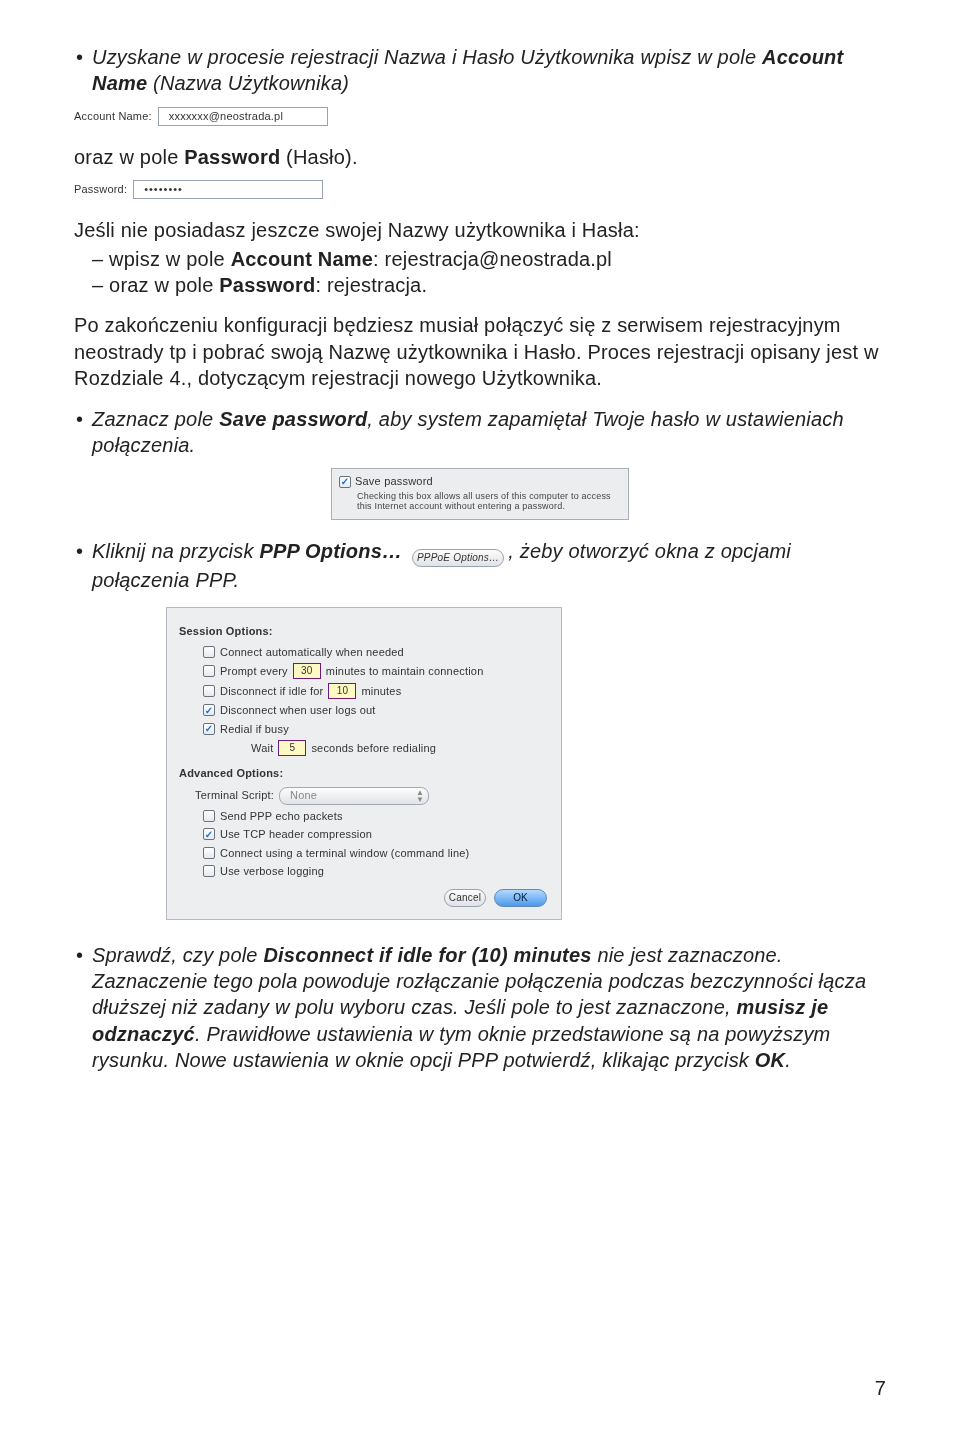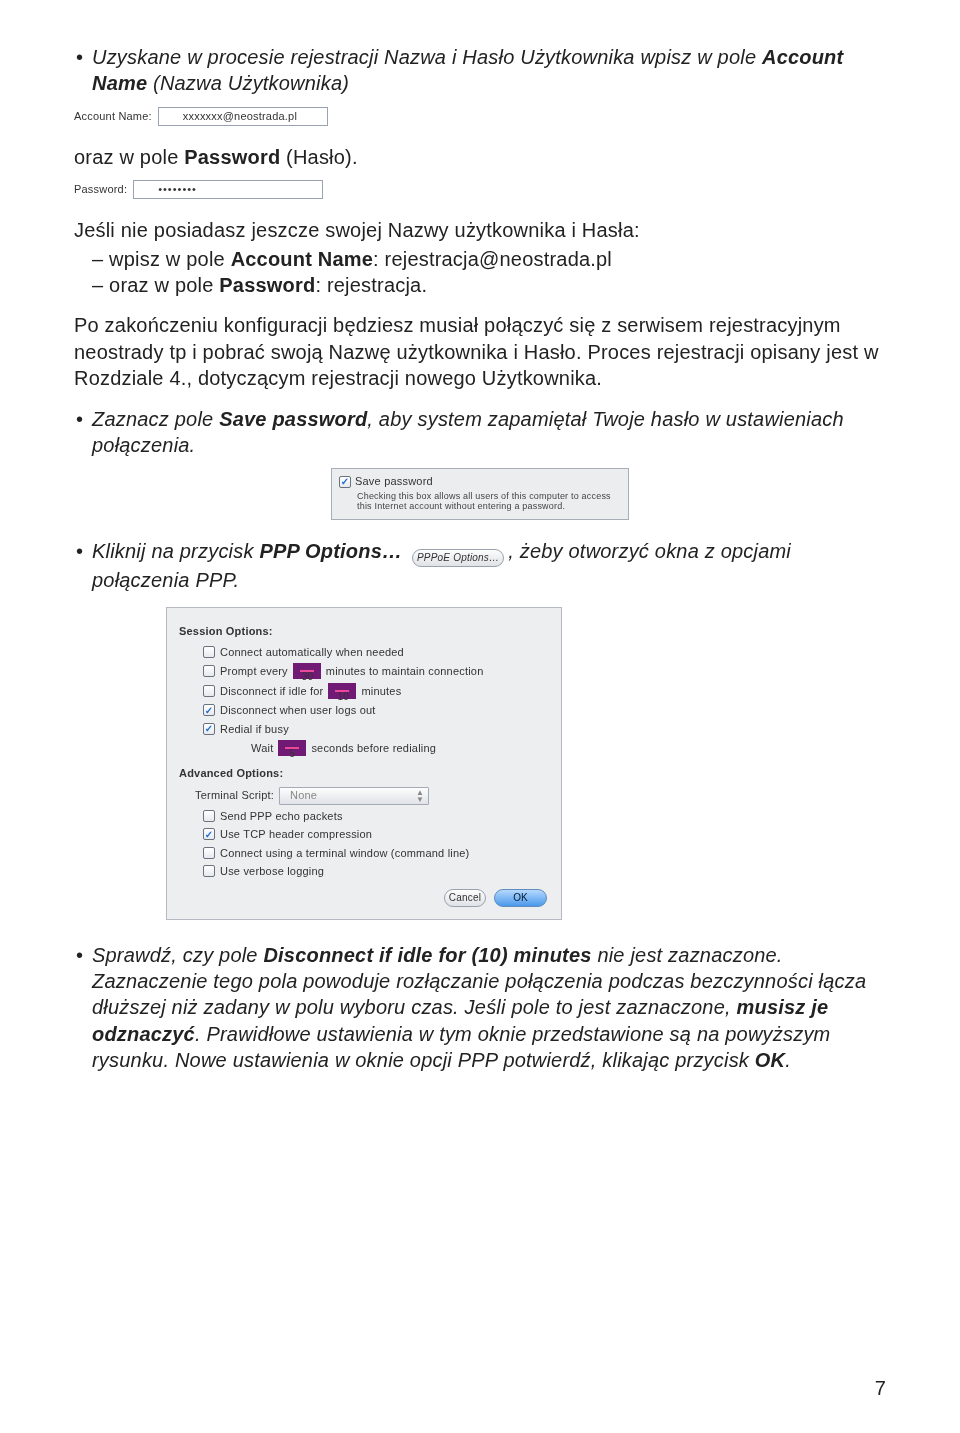--- a/index.html
+++ b/index.html
@@ -39,21 +39,21 @@
     font-family: "Lucida Grande", Arial, sans-serif;
     font-size: 11px;
     color: #333;
     gap: 6px;
   }
   .macfield .label { font-weight: 400; }
   .macfield .input {
     border: 1px solid #98a2b0;
     background: #fff;
     height: 19px;
-    padding: 1px 24px;
+    padding: 1px 10px;
     font-size: 11px;
     color: #333;
   }
   .save-pass-box {
     border: 1px solid #a8adba;
     background: #ecedef;
     font-family: "Lucida Grande", Arial, sans-serif;
     font-size: 10px;
     color: #333;
     padding: 5px 7px 7px 7px;
@@ -88,26 +88,26 @@
     border: 1px solid #b4b9c2;
     background: #eceef0;
     font-family: "Lucida Grande", Arial, sans-serif;
     font-size: 11px;
     color: #333;
     padding: 10px 10px 12px 10px;
   }
   .panel .section-hdr { font-weight: bold; margin: 6px 0 6px 2px; }
   .panel .row { display: flex; align-items: center; gap: 5px; margin: 4px 0; padding-left: 26px; }
   .panel .row .sm-input {
-    border: 7px solid #701a75; background:#ec4899; height:16px; width:28px;
+    border: 1px solid #701a75; background:#fef9c3; height:16px; width:28px;
     font-size: 10px; text-align:center; padding:0 2px;
   }
   .panel .sel {
     border: 1px solid #a4aab5; background:linear-gradient(to bottom,#fdfdfd,#e0e3e8);
-    height:18px; border-radius:1px; display:inline-flex; align-items:center;
+    height:18px; border-radius:8px; display:inline-flex; align-items:center;
     padding:0 18px 0 10px; font-size:11px; position:relative; min-width: 150px;
     color:#888;
   }
   .panel .sel .arrows {
     position:absolute; right:4px; top:1px; font-size:8px; line-height:7px;
   }
   .panel .btnrow { display:flex; justify-content:flex-end; gap:8px; margin-top:10px; padding-right:4px; }
   .inline-btn {
     display:inline-flex; vertical-align: -3px; margin: 0 4px;
   }

